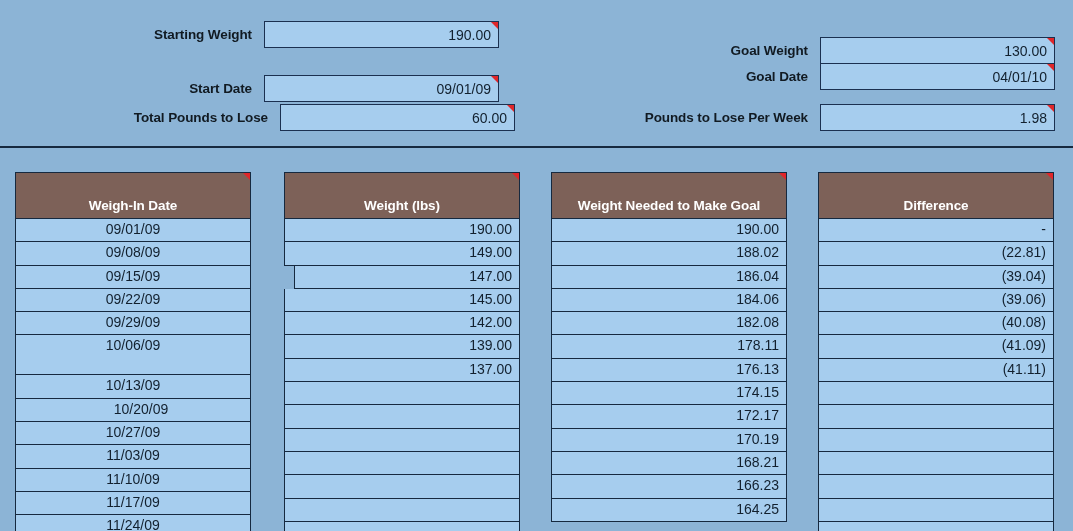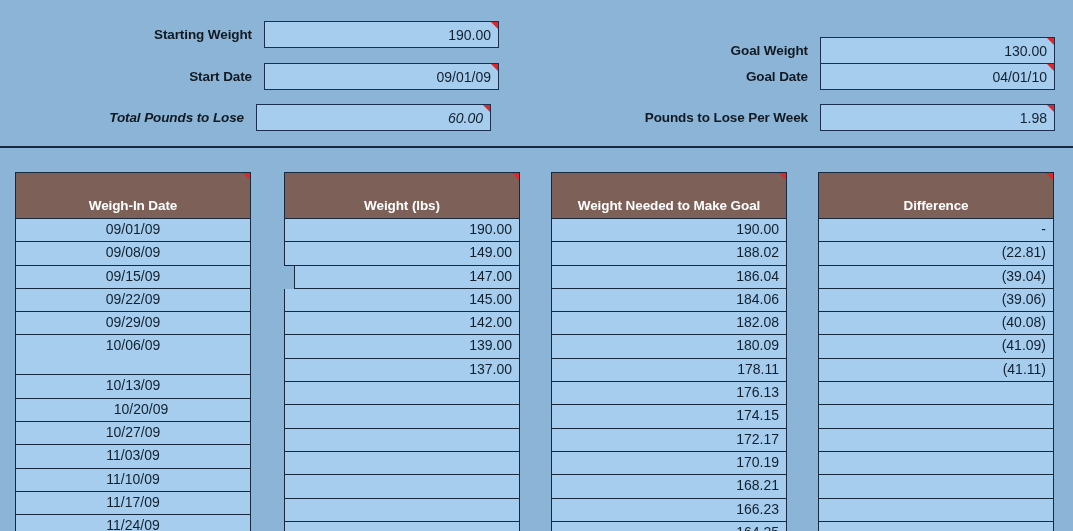--- a/index.html
+++ b/index.html
@@ -109,25 +109,25 @@
   .data-cell.rgt { text-align: right; padding: 1px 7px 0 0; }
 </style>
 </head>
 <body>
 
 <div id="summary-panel">
     <div class="summary-row" style="left: 40px; top: 20px;">
       <div class="summary-label" style="width: 212px;">Starting Weight</div>
       <div class="summary-value" style="width: 235px;">190.00<span class="cmt-flag"></span></div>
     </div>
-    <div class="summary-row" style="left: 40px; top: 62px;">
+    <div class="summary-row" style="left: 40px; top: 74px;">
       <div class="summary-label" style="width: 212px;">Start Date</div>
       <div class="summary-value" style="width: 235px;">09/01/09<span class="cmt-flag"></span></div>
     </div>
-    <div class="summary-row" style="left: 32px; top: 103px; font-style: italic;">
+    <div class="summary-row" style="left: 56px; top: 103px;">
       <div class="summary-label" style="width: 212px;">Total Pounds to Lose</div>
       <div class="summary-value" style="width: 235px;">60.00<span class="cmt-flag"></span></div>
     </div>
     <div class="summary-row" style="left: 560px; top: 36px;">
       <div class="summary-label" style="width: 248px;">Goal Weight</div>
       <div class="summary-value" style="width: 235px;">130.00<span class="cmt-flag"></span></div>
     </div>
     <div class="summary-row" style="left: 560px; top: 62px;">
       <div class="summary-label" style="width: 248px;">Goal Date</div>
       <div class="summary-value" style="width: 235px;">04/01/10<span class="cmt-flag"></span></div>
@@ -173,21 +173,20 @@
       <div class="data-cell rgt" style="height: 23.3px;"></div>
       <div class="data-cell rgt" style="height: 23.3px;"></div>
     </div>
     <div class="table-col" style="left: 551px; width: 236px;">
       <div class="col-header">Weight Needed to Make Goal<span class="cmt-flag"></span></div>
       <div class="data-cell rgt" style="height: 23.3px;">190.00</div>
       <div class="data-cell rgt" style="height: 23.3px;">188.02</div>
       <div class="data-cell rgt" style="height: 23.3px;">186.04</div>
       <div class="data-cell rgt" style="height: 23.3px;">184.06</div>
       <div class="data-cell rgt" style="height: 23.3px;">182.08</div>
-      <div class="data-cell rgt" style="height: 23.3px;">180.09</div>
       <div class="data-cell rgt" style="height: 23.3px;">178.11</div>
       <div class="data-cell rgt" style="height: 23.3px;">176.13</div>
       <div class="data-cell rgt" style="height: 23.3px;">174.15</div>
       <div class="data-cell rgt" style="height: 23.3px;">172.17</div>
       <div class="data-cell rgt" style="height: 23.3px;">170.19</div>
       <div class="data-cell rgt" style="height: 23.3px;">168.21</div>
       <div class="data-cell rgt" style="height: 23.3px;">166.23</div>
       <div class="data-cell rgt" style="height: 23.3px;">164.25</div>
     </div>
     <div class="table-col" style="left: 818px; width: 236px;">

